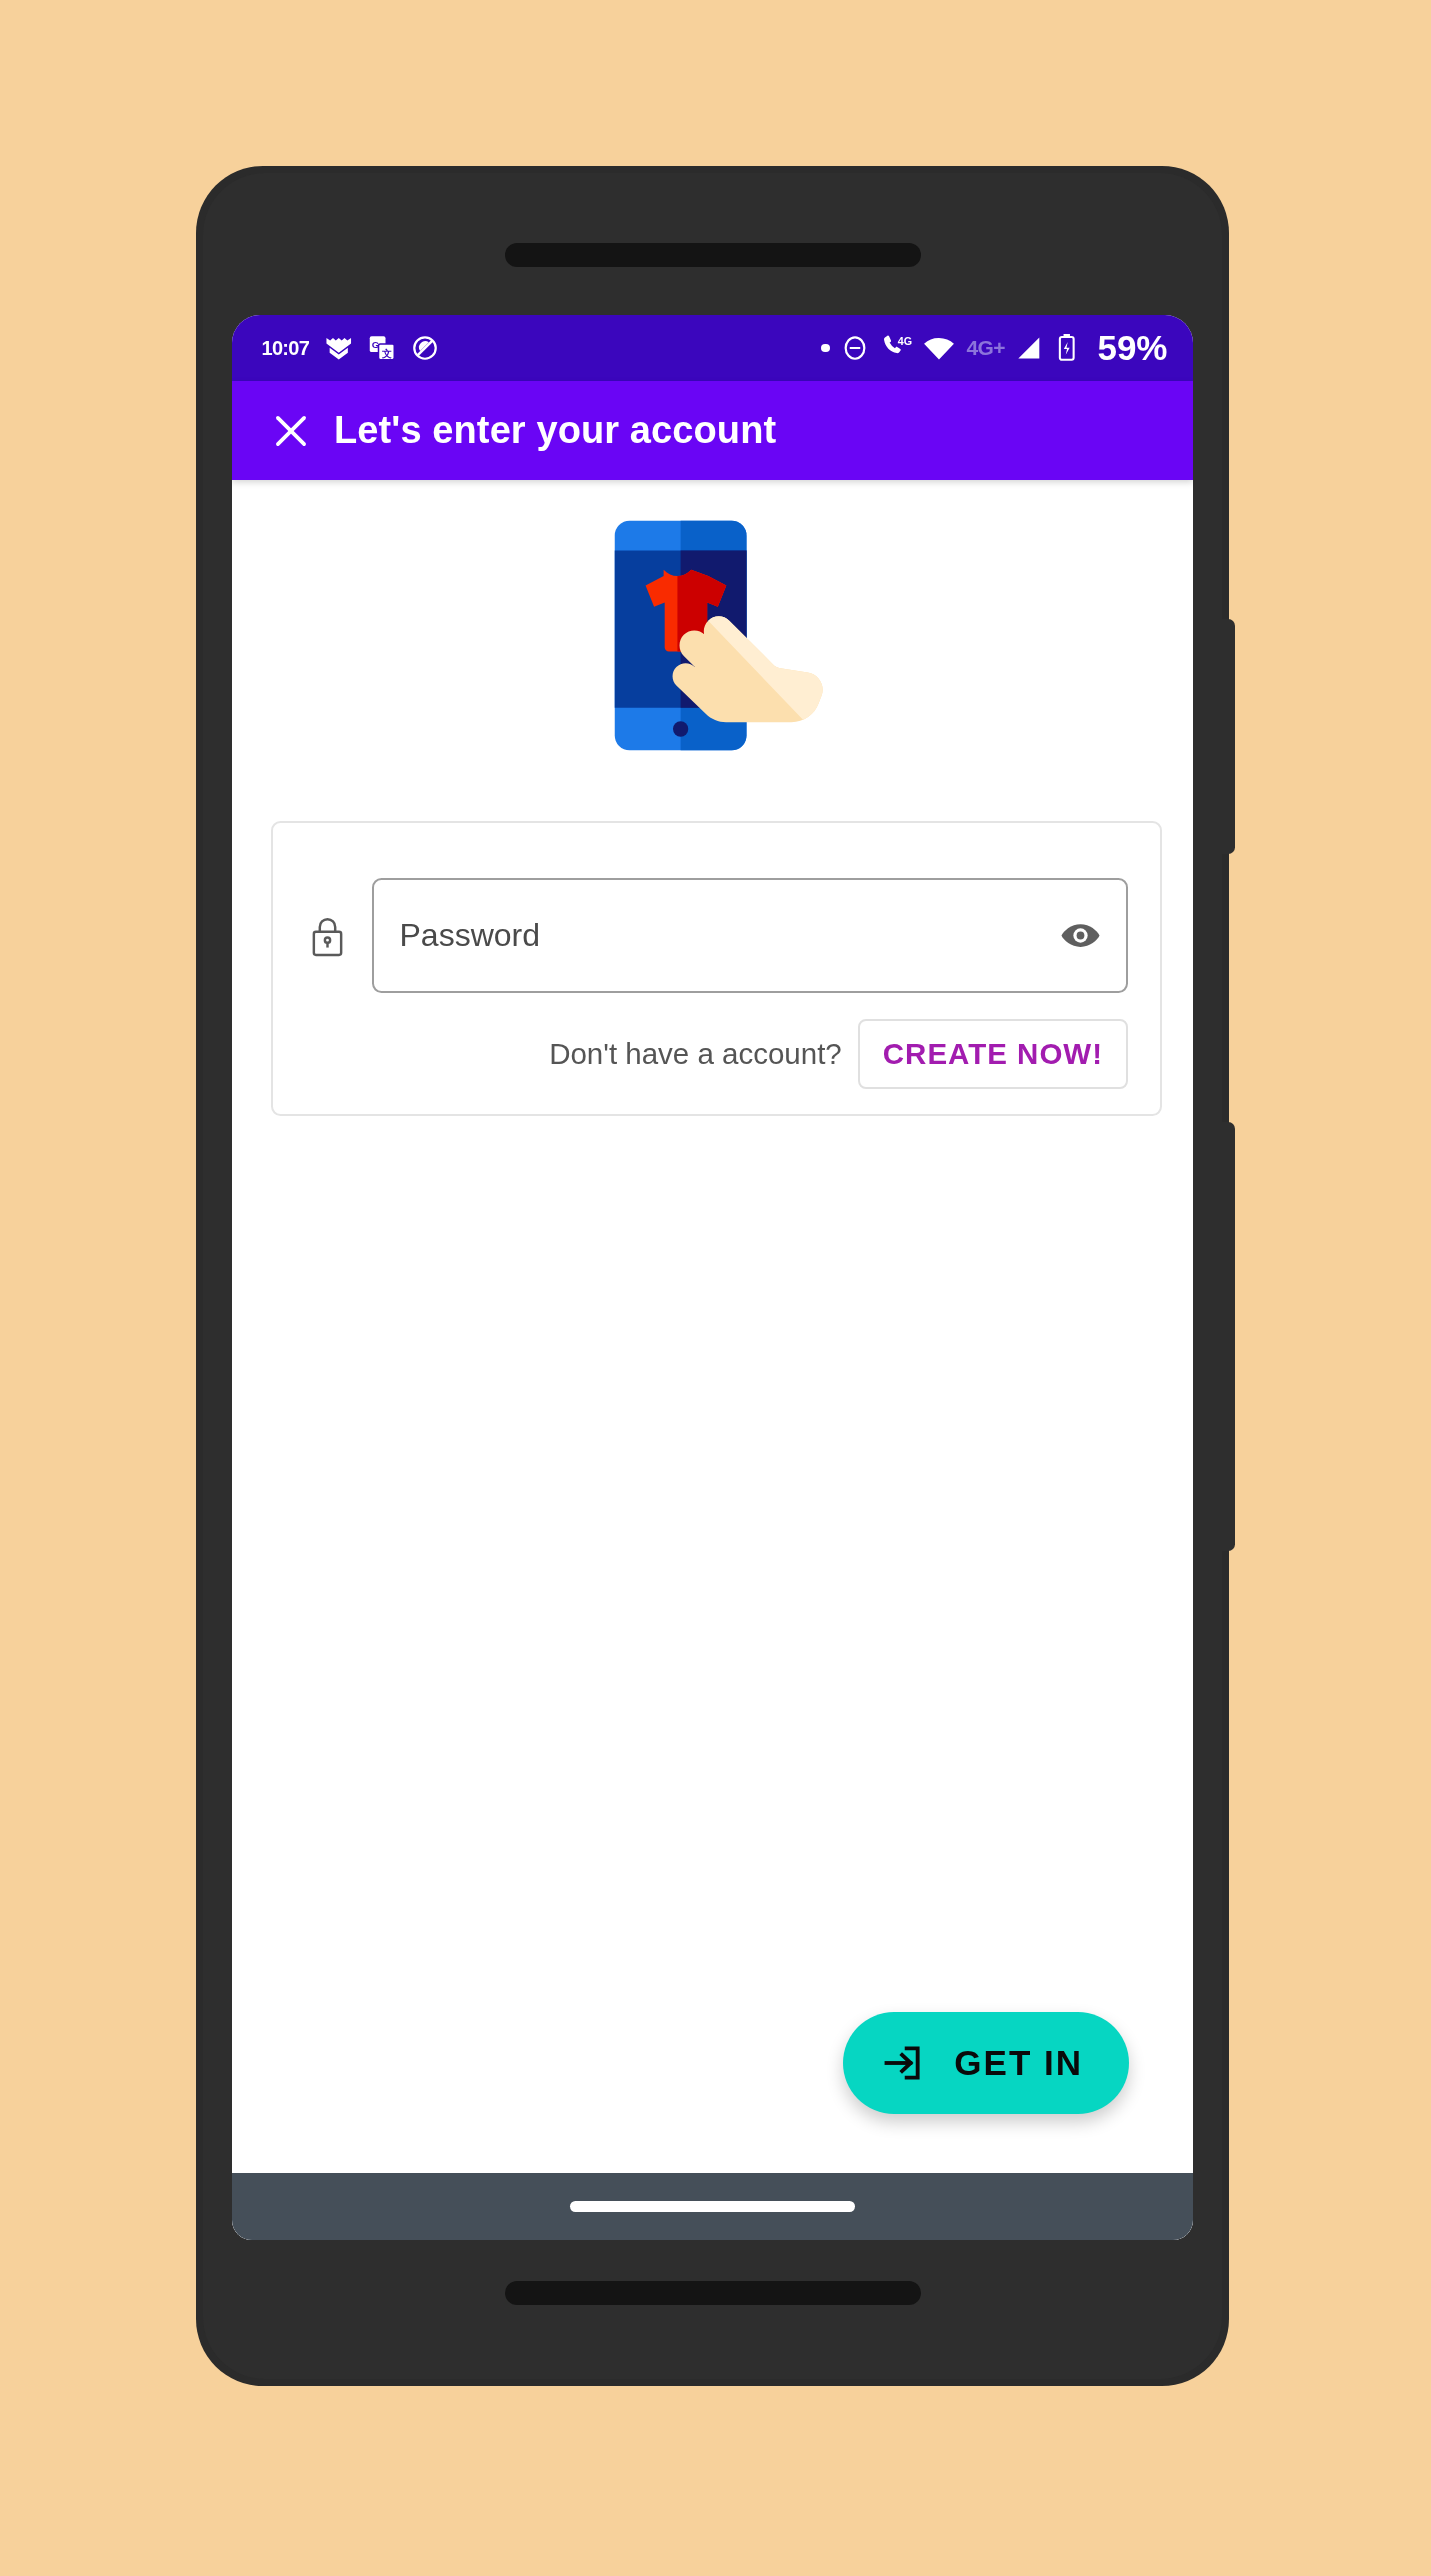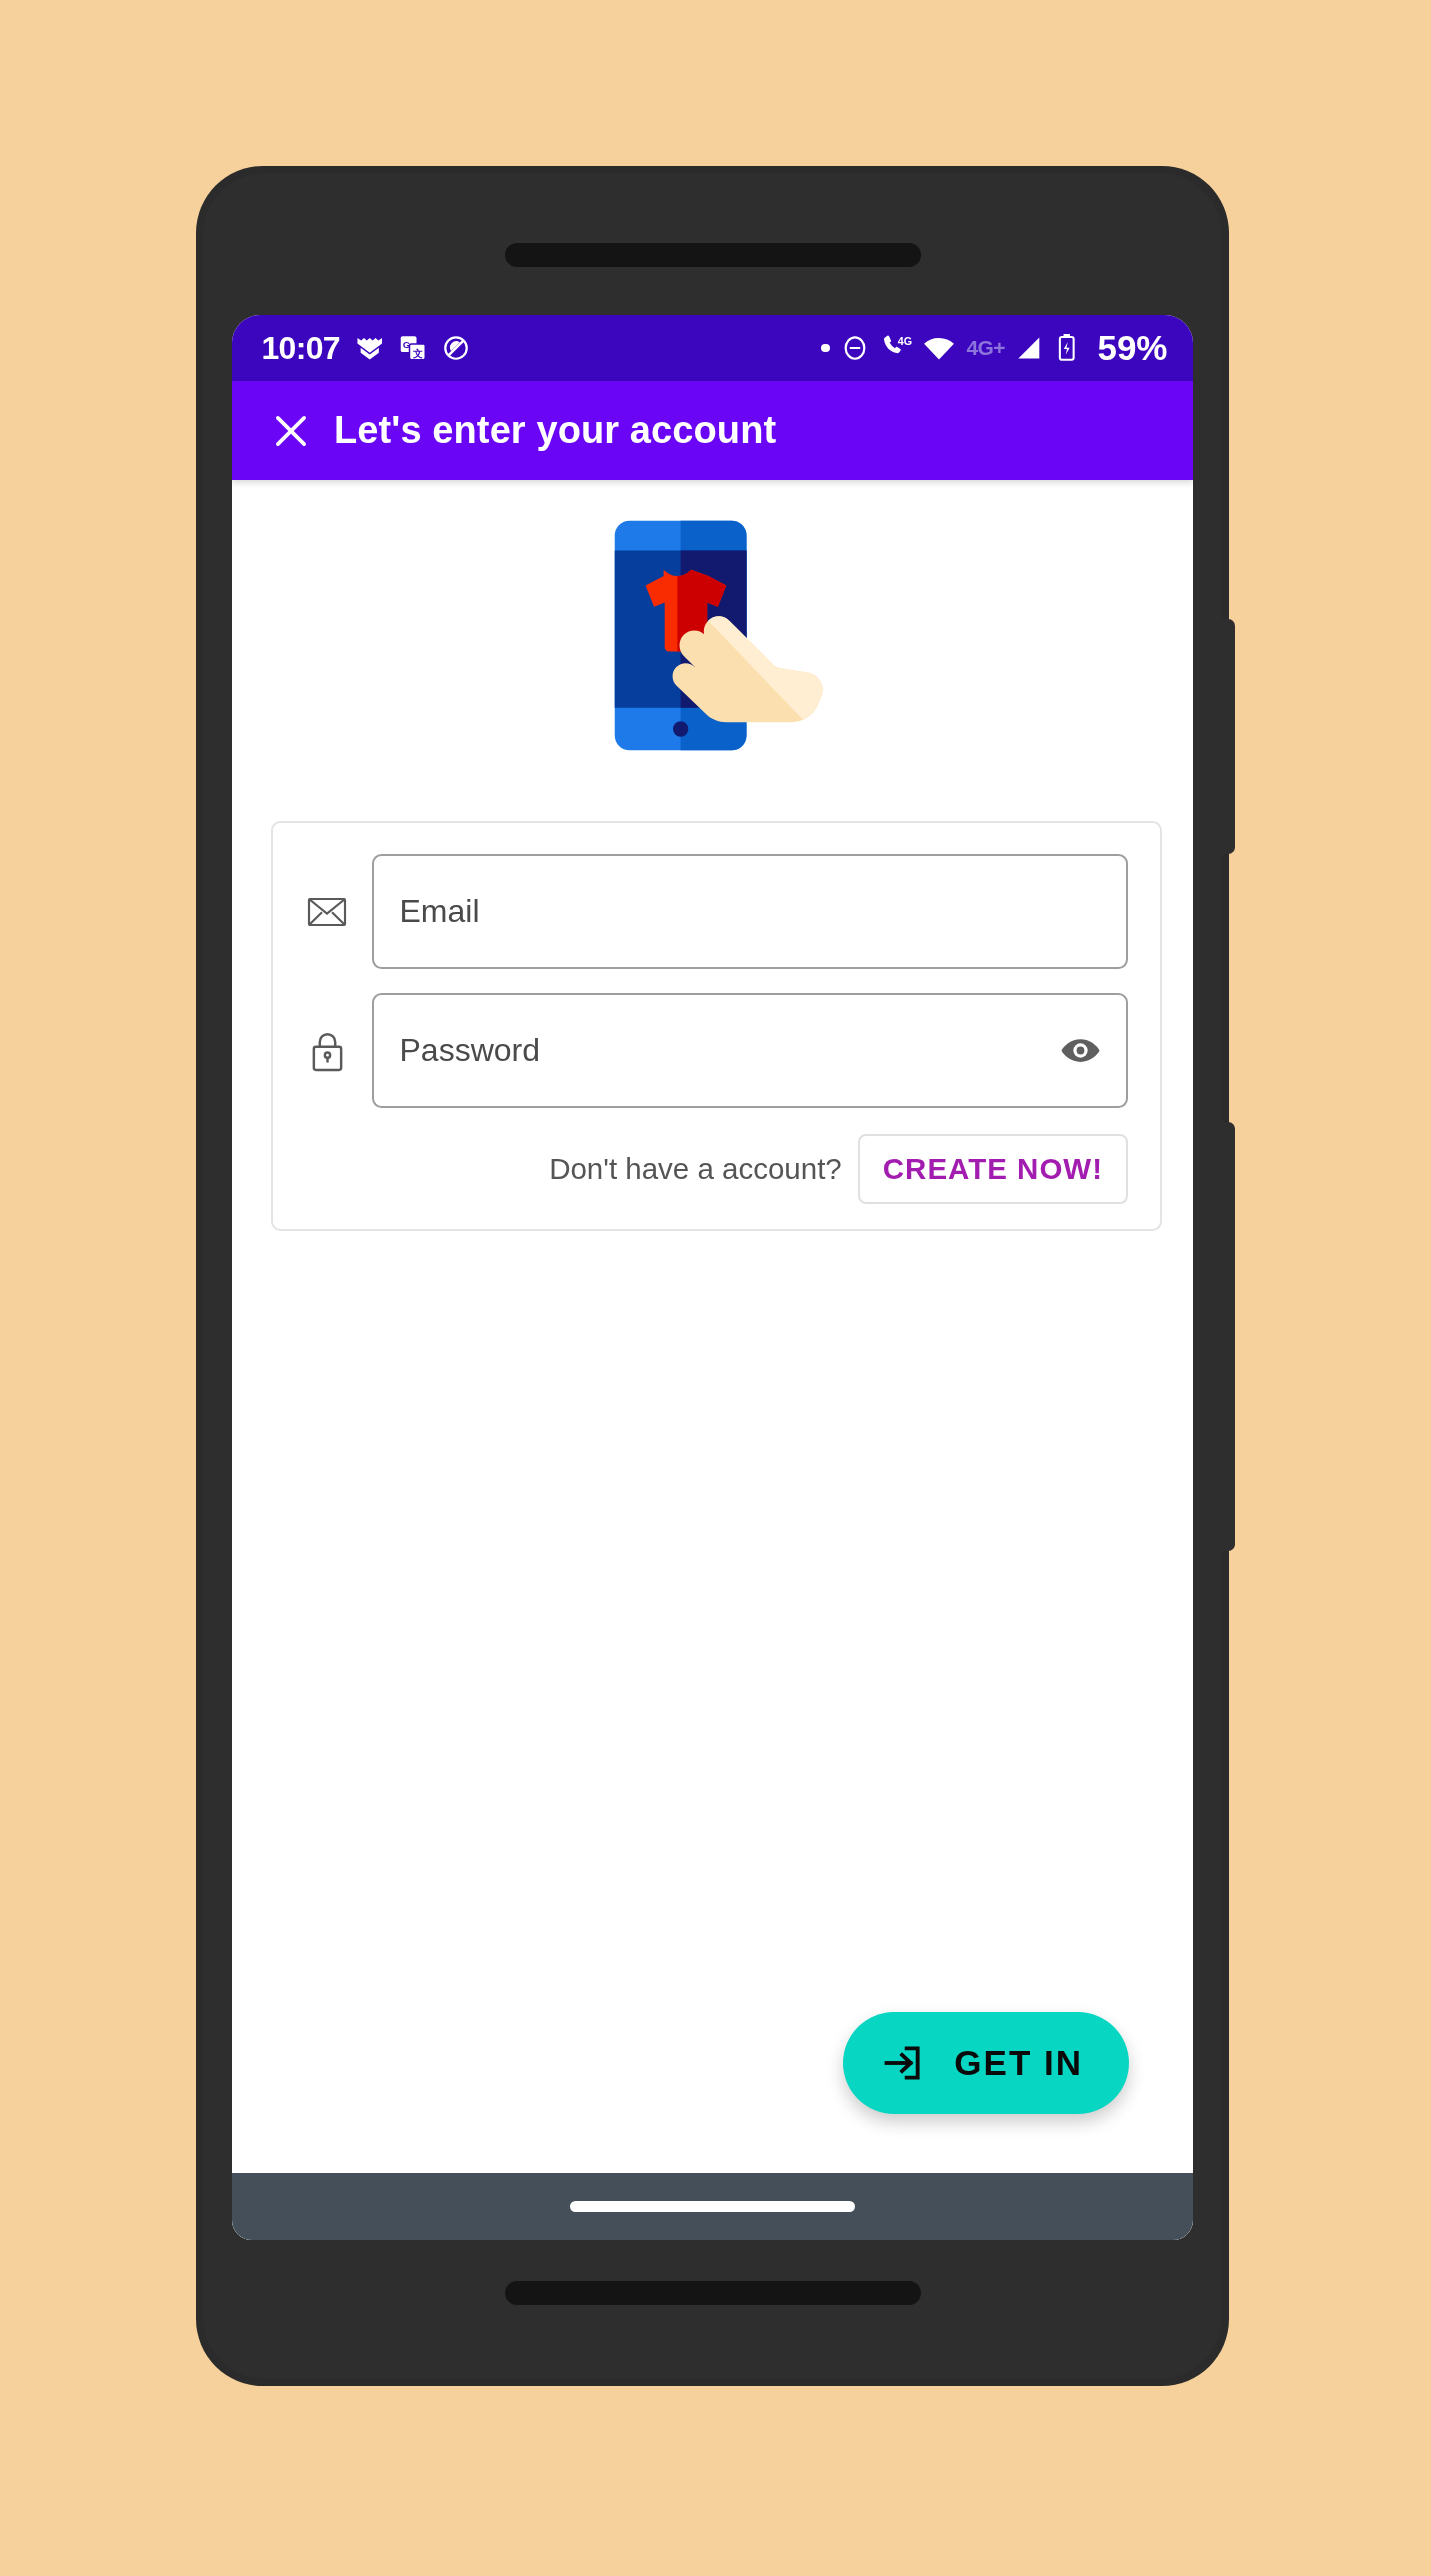--- a/index.html
+++ b/index.html
@@ -72,21 +72,21 @@
     height:66px;
     background:#3b06bd;
     display:flex;
     align-items:center;
     justify-content:space-between;
     padding:0 25.5px 0 29.5px;
     color:#ffffff;
   }
   #status-left{ display:flex; align-items:center; gap:14.8px; }
   #status-right{ display:flex; align-items:center; gap:11.4px; }
-  #status-clock{ font-size:32px; font-weight:bold; letter-spacing:-0.7px; }
+  #status-clock{ font-size:20px; font-weight:bold; letter-spacing:-0.7px; }
   .status-icon{ display:flex; align-items:center; }
   #battery-percent{ font-size:35px; font-weight:bold; margin-left:9px; }
   #net-4gplus{ font-size:21px; font-weight:bold; color:#8c74db; letter-spacing:-0.7px; }
   #status-dot{ width:8.7px; height:8.7px; border-radius:50%; background:#fff; }
 
   
   #app-bar{
     position:relative;
     height:99px;
     background:#6a05f5;
@@ -345,32 +345,20 @@
 
           <circle cx="45" cy="104" r="3.6" fill="#111a6e"></circle>
 
           <path d="M58 53c2.8-2.8 7.1-2.8 9.9 0l20.6 20.6c1 1 2.2 1.6 3.5 1.8l12.8 2c5.2.8 8.4 6.1 6.5 11l-1.4 3.6c-2 5.3-7 8.8-12.7 8.8H66.4c-3.6 0-7-1.4-9.6-4L43 83.5c-2.4-2.4-2.4-6.3 0-8.7 2.4-2.4 6.3-2.4 8.7 0l5.1 5.1-10.3-10.3c-2.7-2.7-2.7-7.2 0-9.9s7.2-2.7 9.9 0l9.1 9.1L58 62.9c-2.8-2.8-2.8-7.1 0-9.9z" fill="#fcdfae"></path>
           <path d="M58 53c2.8-2.8 7.1-2.8 9.9 0l20.6 20.6c1 1 2.2 1.6 3.5 1.8l12.8 2c5.2.8 8.4 6.1 6.5 11l-1.4 3.6c-1.3 3.5-4 6.3-7.3 7.7L58 53z" fill="#ffeed2"></path>
         </svg>
       </div>
 
       <div id="form-card">
 
-        <div class="field-row">
-          <span class="field-icon">
-            <svg width="40" height="32" viewBox="0 0 24 18" fill="none" stroke="#5a5a5a" stroke-width="1.3">
-              <rect x="1.2" y="1.2" width="21.6" height="15.6" rx="0.6"></rect>
-              <path d="M1.2 1.2L12 10 22.8 1.2"></path>
-              <path d="M1.2 16.8L9 9.2M22.8 16.8L15 9.2"></path>
-            </svg>
-          </span>
-          <div class="text-field">
-            <span class="placeholder">Email</span>
-          </div>
-        </div>
 
         <div id="field-gap"></div>
 
         <div class="field-row">
           <span class="field-icon">
             <svg width="35" height="42" viewBox="0 0 20 24" fill="none" stroke="#5a5a5a" stroke-width="1.4">
               <rect x="2.2" y="9.6" width="15.6" height="13.2" rx="1.2"></rect>
               <path d="M5.6 9.6V6.8a4.4 4.4 0 0 1 8.8 0v2.8"></path>
               <circle cx="10" cy="14.4" r="1.5"></circle>
               <line x1="10" y1="15.6" x2="10" y2="18.6"></line>

